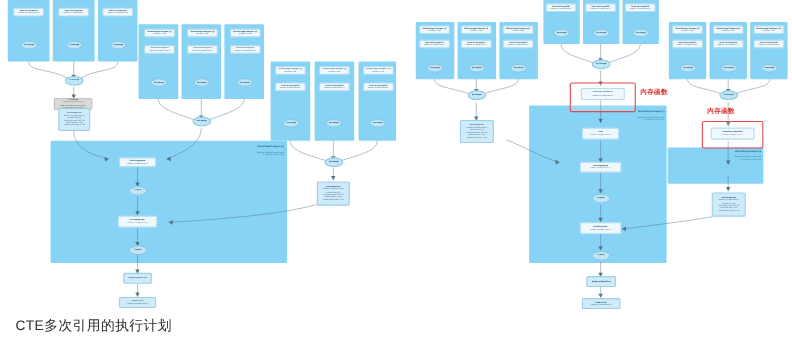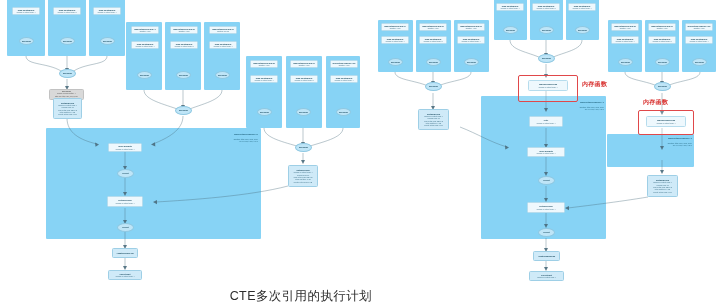--- a/index.html
+++ b/index.html
@@ -8,23 +8,23 @@
     font-family:"Liberation Sans","DejaVu Sans",sans-serif;
     color:#2b3a46;
   }
   #stage{position:relative;width:720px;height:306px;background:#fff;}
 
   .panel{position:absolute;top:0;height:306px;}
   #panel-left{left:0;width:360px;}
   #panel-right{left:360px;width:360px;}
 
   .caption{
-    position:absolute;bottom:2px;left:0;width:100%;
-    text-align:right;font-size:12.5px;color:#2d2d2d;
-    letter-spacing:.4px;line-height:16px;padding-left:12px;
+    position:absolute;bottom:2px;left:14px;width:100%;
+    text-align:left;font-size:12.5px;color:#2d2d2d;
+    letter-spacing:.4px;line-height:16px;
   }
 
   
   .plan{position:absolute;left:0;top:0;width:360px;height:282px;}
   svg.edges{position:absolute;left:0;top:0;width:360px;height:282px;overflow:visible;}
 
   
   .stage-box{
     position:absolute;background:#87d3f5;border-radius:1px;
   }

